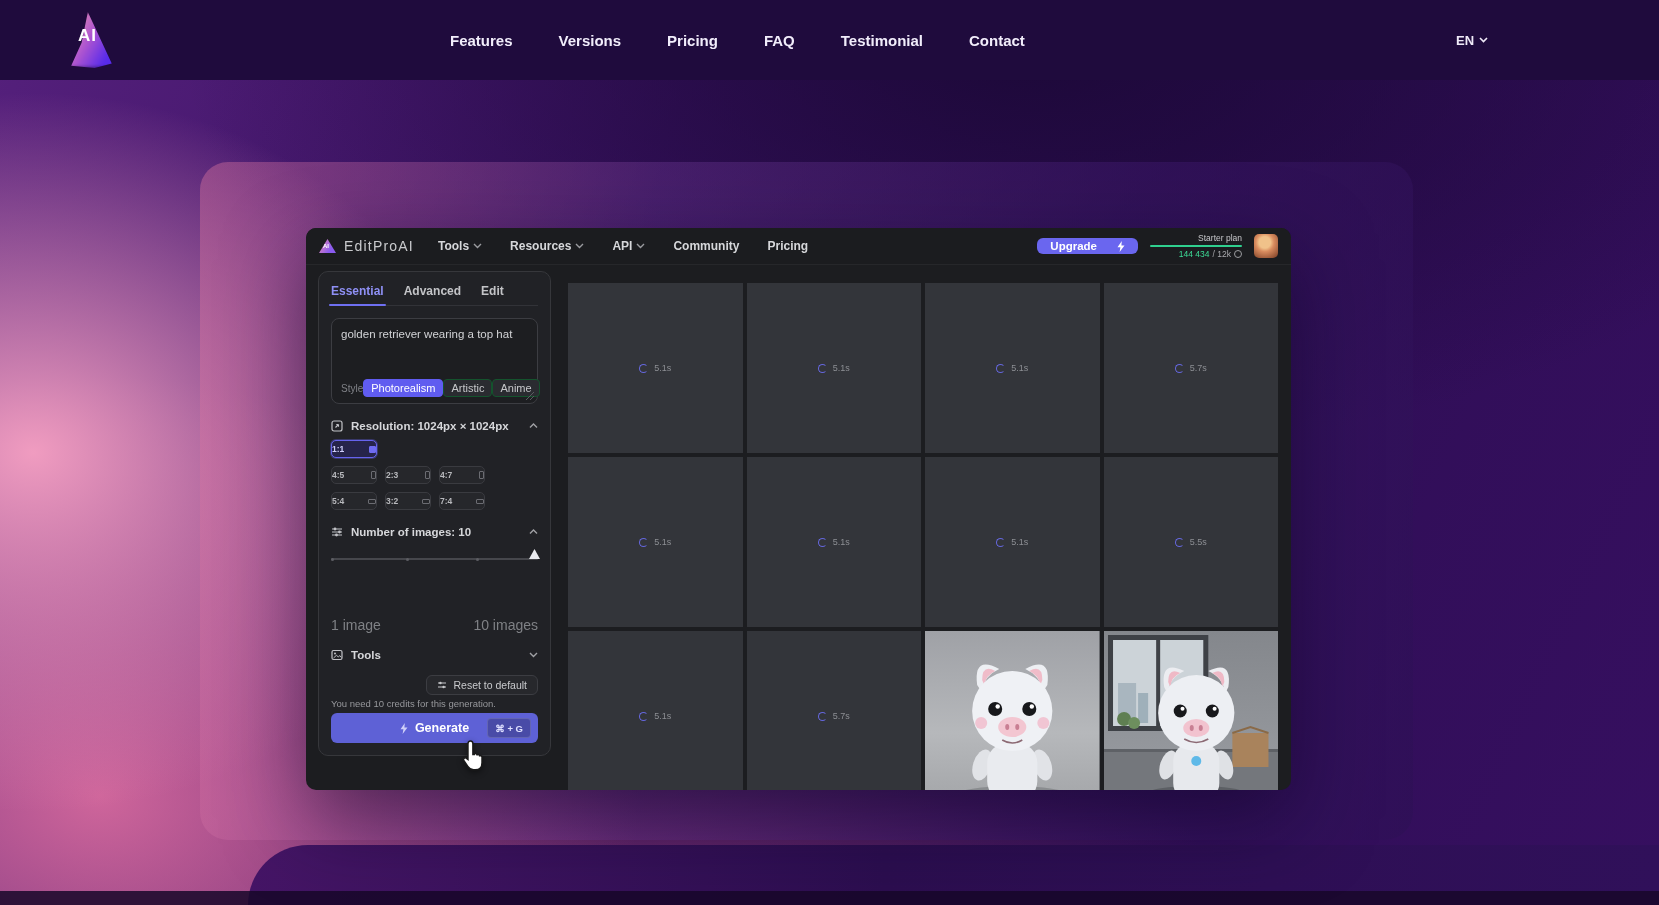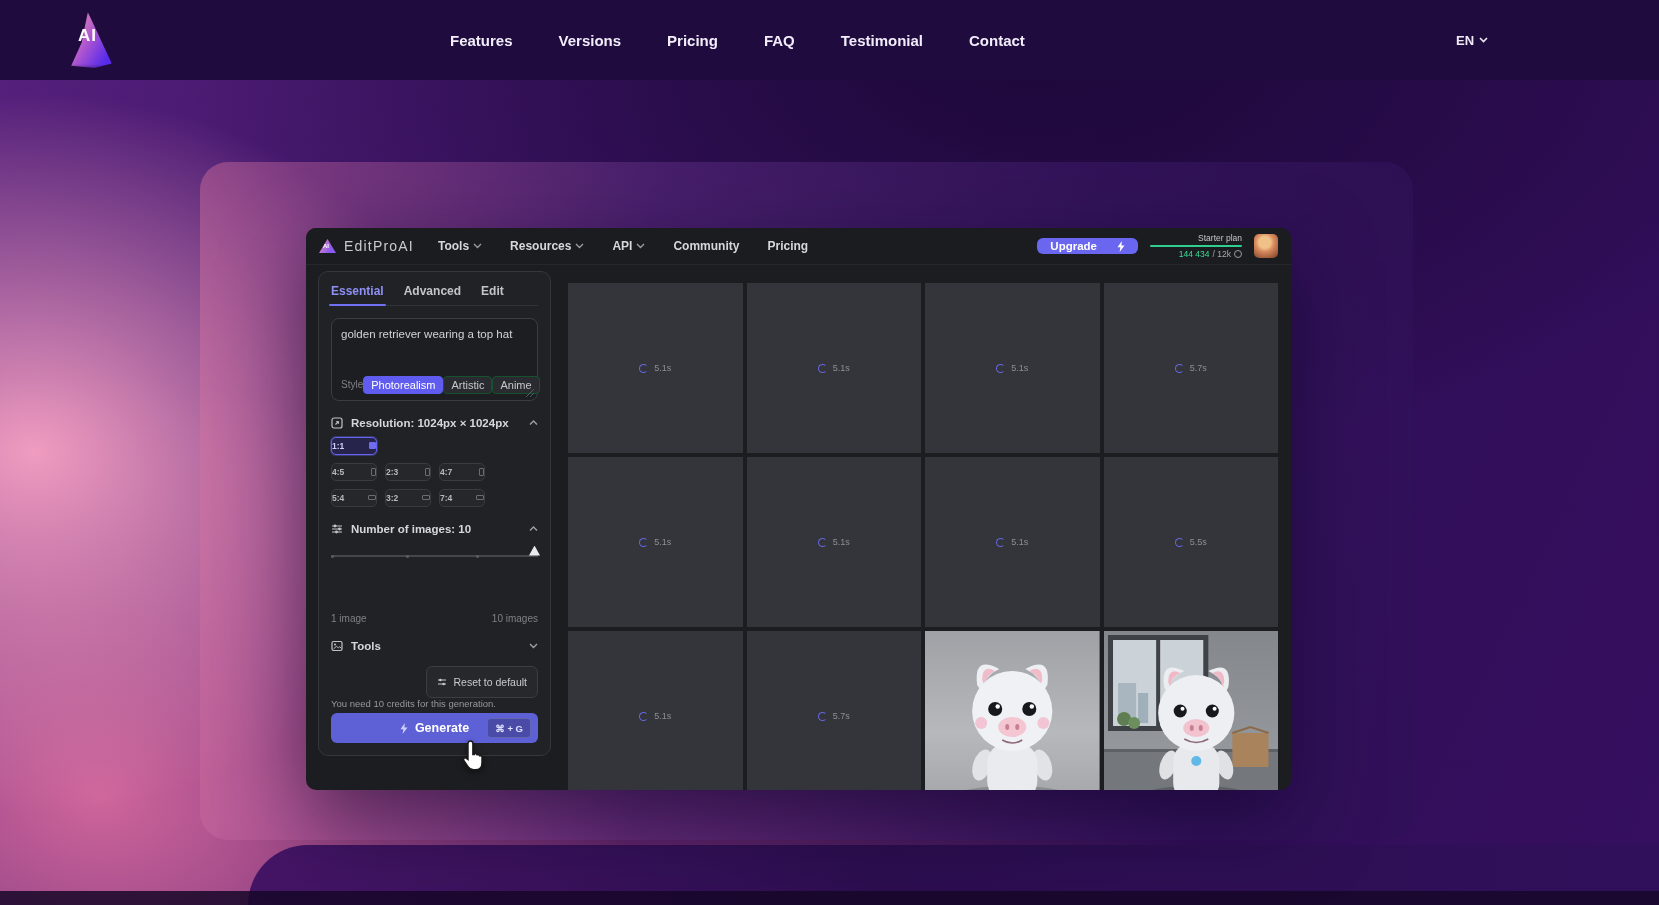--- a/index.html
+++ b/index.html
@@ -95,23 +95,23 @@
   .ratio-ico.square{ width:7px; height:7px; }
   .ratio-chip.active{ border-color:#6663ee; background:#26244b; box-shadow:0 0 0 1px rgba(102,99,238,.35); }
   .ratio-chip.active span{ color:#cfcffa; }
   .ratio-chip.active .ratio-ico{ background:#6f6cf2; border-color:#6f6cf2; }
   .slider-wrap{ margin-top:16px; position:relative; height:10px; cursor:pointer; }
   .slider-track{ position:absolute; left:0; right:0; top:4px; height:2px; background:#46474c; border-radius:1px; }
   .slider-dot{ position:absolute; top:4px; width:3px; height:3px; border-radius:50%; background:#5d5e63; }
   .slider-handle{ position:absolute; right:-2px; top:-5px; width:11px; height:10px; background:#e9eaee;
     clip-path:polygon(50% 0, 100% 100%, 0 100%); }
   .slider-labels{ display:flex; justify-content:space-between; margin-top:5px; }
-  .slider-labels span{ font-size:10px; color:#7f8185;margin-top:48px; }
+  .slider-labels span{ font-size:14px; color:#7f8185;margin-top:48px; }
   .reset-row{ margin-top:14px; display:flex; justify-content:flex-end; }
-  .reset-btn{ height:32px; padding:8px 10px; border-radius:6px; border:1px solid #3c3d42; background:#27282c;
+  .reset-btn{ height:20px; padding:8px 10px; border-radius:6px; border:1px solid #3c3d42; background:#27282c;
     color:#c9cacd; font-size:10.5px; display:flex; align-items:center; gap:6px; cursor:pointer; }
   .gen-area{ margin-top:auto; }
   .credits-note{ font-size:9.5px; color:#97989c; margin-bottom:4px; }
   .generate-btn{ position:relative; width:100%; height:30px; border:none; border-radius:6px; background:#5e61d6;
     color:#fff; font-size:12.5px; font-weight:600; display:flex; align-items:center; justify-content:center;
     gap:7px; cursor:pointer; font-family:"Liberation Sans",sans-serif; }
   .shortcut-badge{ position:absolute; right:7px; top:5px; height:20px; padding:0 7px; border-radius:4px;
     background:rgba(0,0,0,.22); border:1px solid rgba(255,255,255,.14); color:#dfe0ff; font-size:9.5px;
     display:flex; align-items:center; }
 

